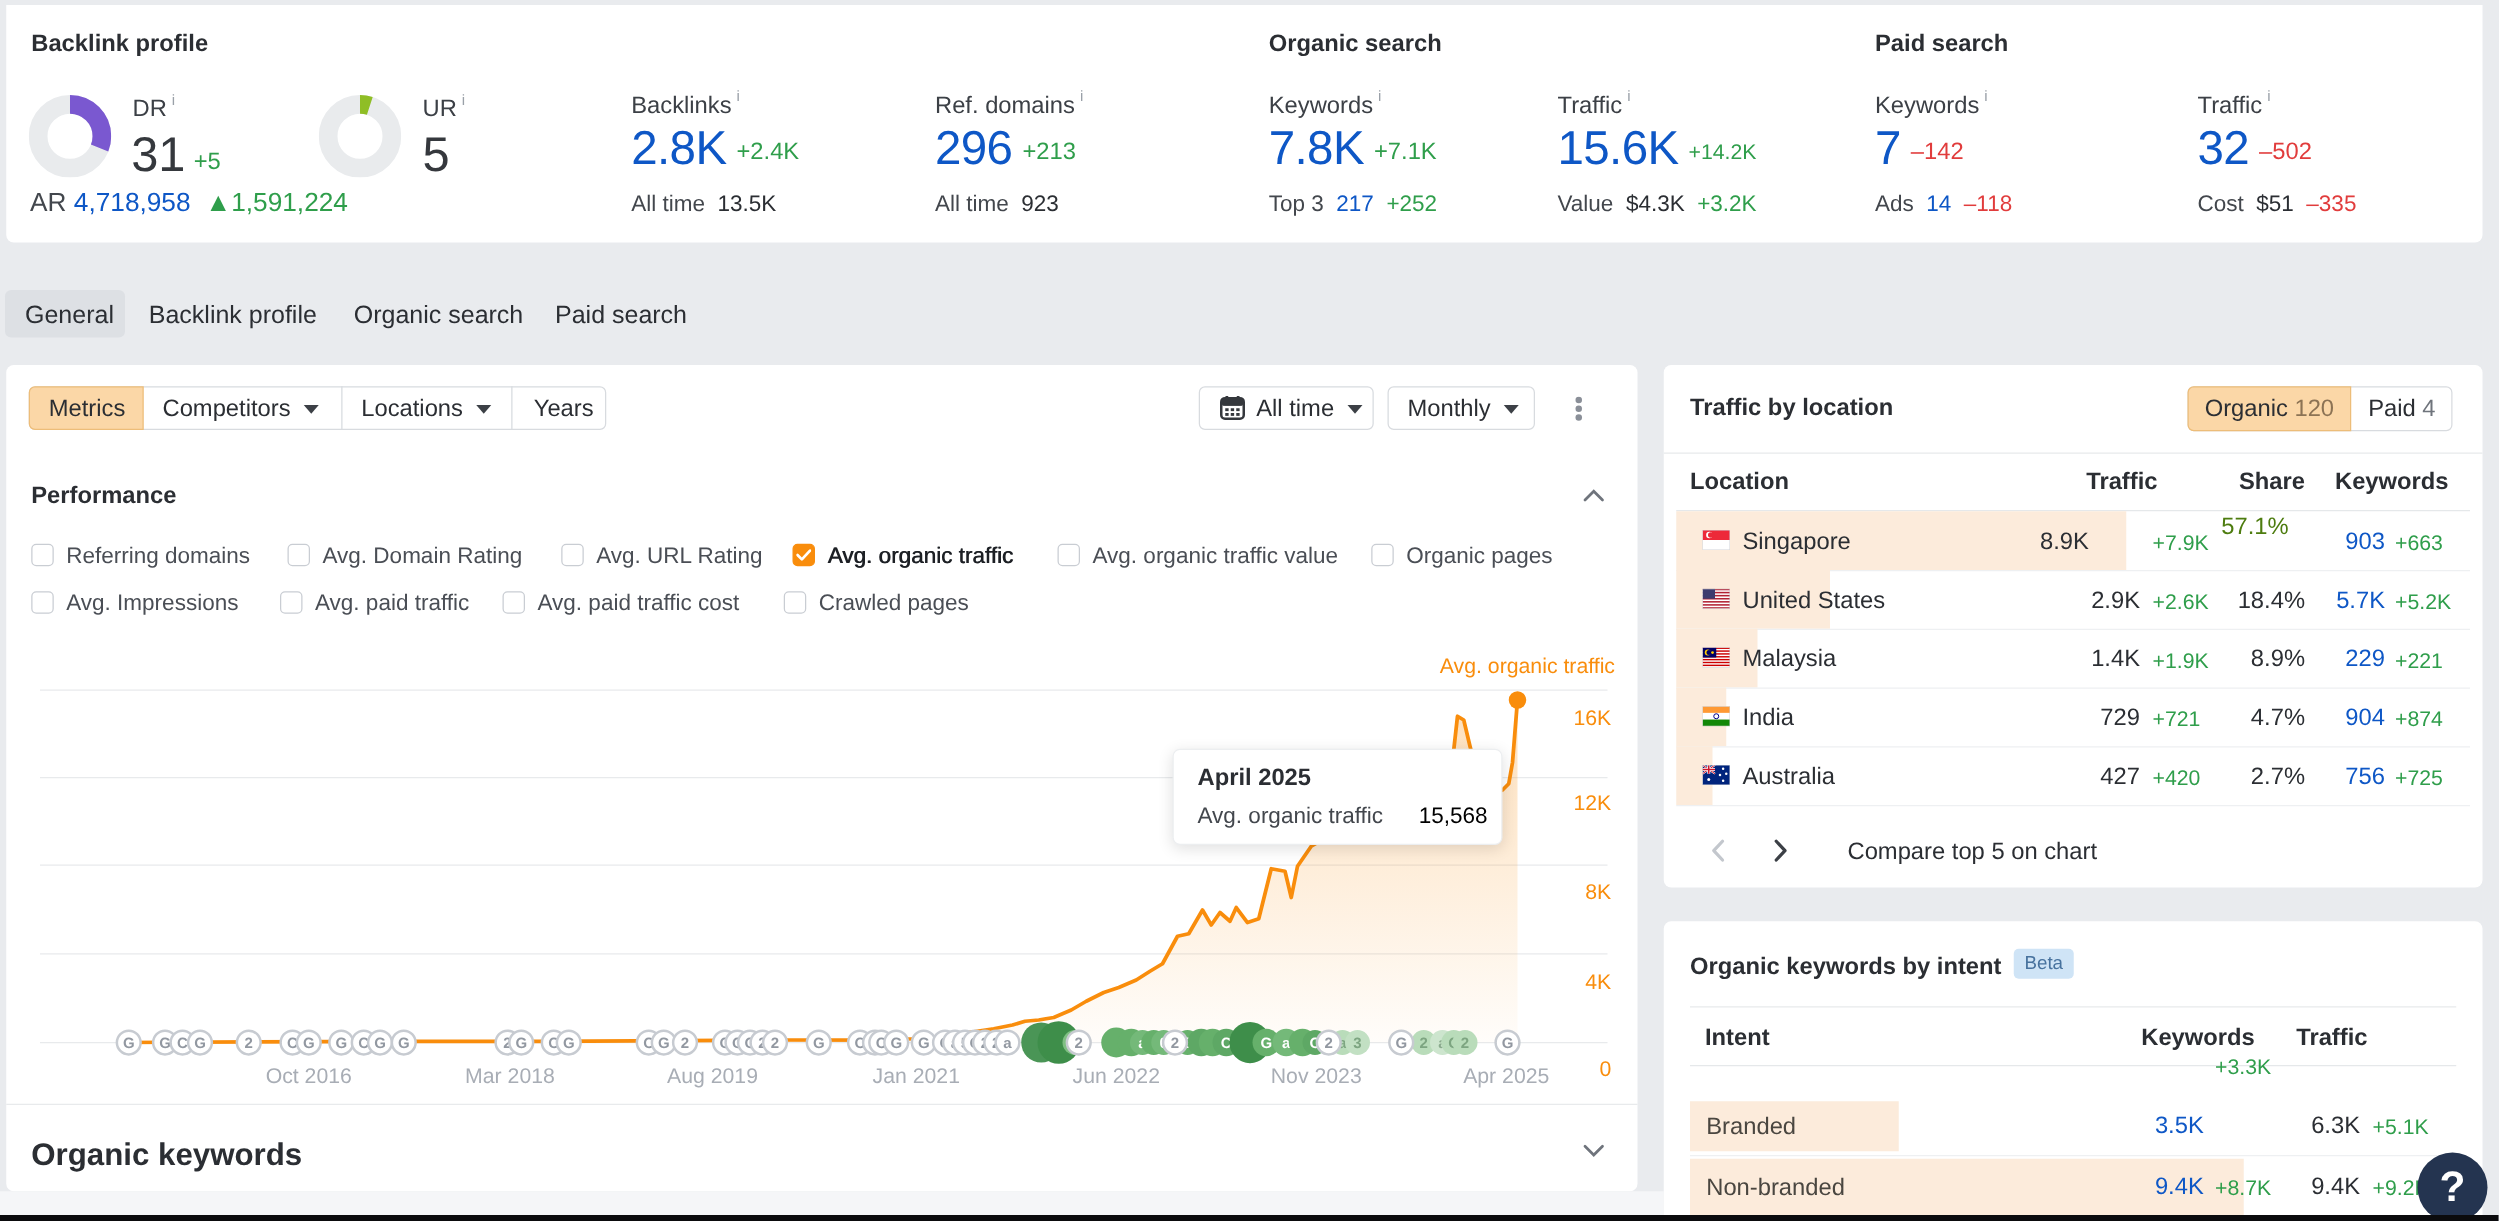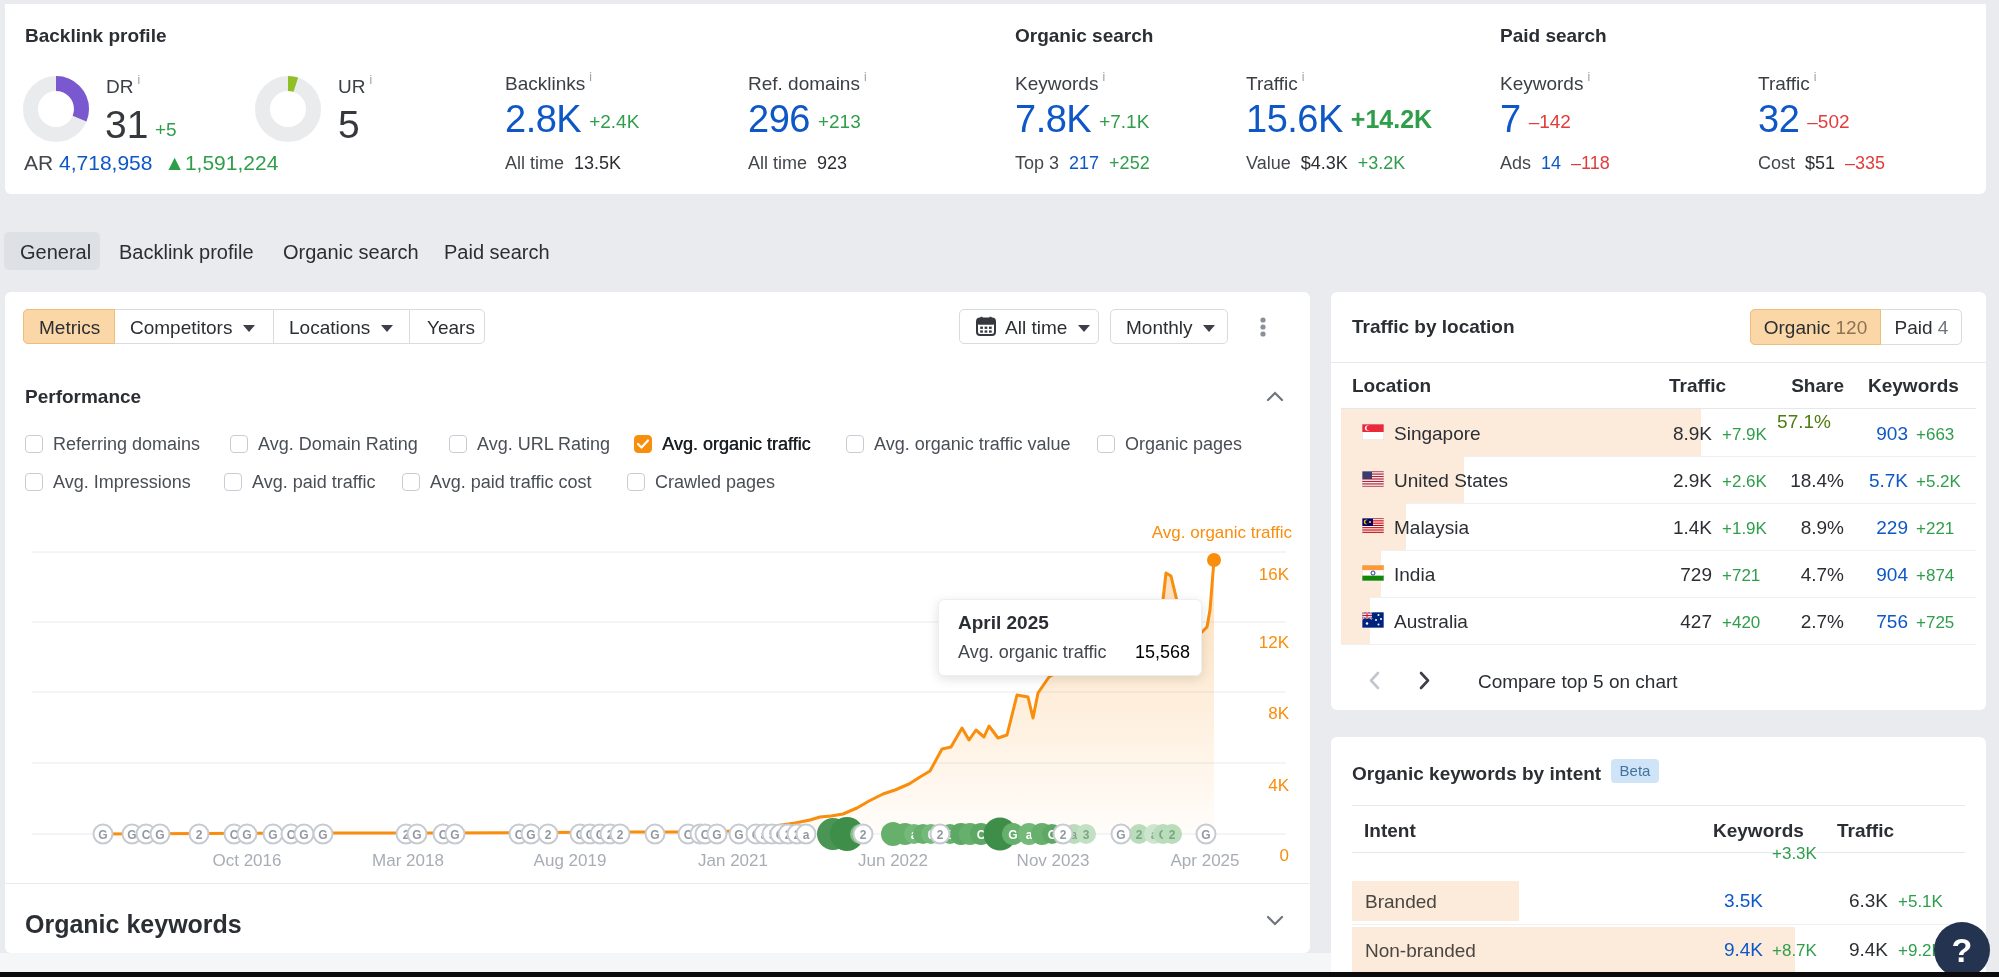--- a/index.html
+++ b/index.html
@@ -43,21 +43,21 @@
 <div class="abs lbl" style="left:505px;top:70px">Backlinks<span class="sup">i</span></div>
 <div class="abs big" style="left:505px;top:98px">2.8K<span class="green" style="font-size:19px;font-weight:normal;letter-spacing:0;margin-left:8px;vertical-align:4px">+2.4K</span></div>
 <div class="abs sub" style="left:505px;top:153px">All time&nbsp; <span class="dk">13.5K</span></div>
 <div class="abs lbl" style="left:748px;top:70px">Ref. domains<span class="sup">i</span></div>
 <div class="abs big" style="left:748px;top:98px">296<span class="green" style="font-size:19px;font-weight:normal;letter-spacing:0;margin-left:8px;vertical-align:4px">+213</span></div>
 <div class="abs sub" style="left:748px;top:153px">All time&nbsp; <span class="dk">923</span></div>
 <div class="abs lbl" style="left:1015px;top:70px">Keywords<span class="sup">i</span></div>
 <div class="abs big" style="left:1015px;top:98px">7.8K<span class="green" style="font-size:19px;font-weight:normal;letter-spacing:0;margin-left:8px;vertical-align:4px">+7.1K</span></div>
 <div class="abs sub" style="left:1015px;top:153px">Top 3&nbsp; <span class="blue">217</span>&nbsp; <span class="green">+252</span></div>
 <div class="abs lbl" style="left:1246px;top:70px">Traffic<span class="sup">i</span></div>
-<div class="abs big" style="left:1246px;top:98px">15.6K<span class="green" style="font-size:25px;font-weight:bold;letter-spacing:0;margin-left:8px;vertical-align:4px">+14.2K</span></div>
+<div class="abs big" style="left:1246px;top:98px">15.6K<span class="green" style="font-size:17px;font-weight:normal;letter-spacing:0;margin-left:8px;vertical-align:4px">+14.2K</span></div>
 <div class="abs sub" style="left:1246px;top:153px">Value&nbsp; <span class="dk">$4.3K</span>&nbsp; <span class="green">+3.2K</span></div>
 <div class="abs lbl" style="left:1500px;top:70px">Keywords<span class="sup">i</span></div>
 <div class="abs big" style="left:1500px;top:98px">7<span class="red" style="font-size:19px;font-weight:normal;letter-spacing:0;margin-left:8px;vertical-align:4px">–142</span></div>
 <div class="abs sub" style="left:1500px;top:153px">Ads&nbsp; <span class="blue">14</span>&nbsp; <span class="red">–118</span></div>
 <div class="abs lbl" style="left:1758px;top:70px">Traffic<span class="sup">i</span></div>
 <div class="abs big" style="left:1758px;top:98px">32<span class="red" style="font-size:19px;font-weight:normal;letter-spacing:0;margin-left:8px;vertical-align:4px">–502</span></div>
 <div class="abs sub" style="left:1758px;top:153px">Cost&nbsp; <span class="dk">$51</span>&nbsp; <span class="red">–335</span></div>
 
 <div class="abs" style="left:4px;top:232px;width:96px;height:38px;background:#dde0e4;border-radius:5px"></div>
 <div class="abs" style="left:20px;top:241px;font-size:20px;color:#2b2e33">General</div>
@@ -302,21 +302,21 @@
 <div class="abs" style="left:1341px;top:408px;width:635px;height:1px;background:#e5e8ea"></div>
 <div class="abs" style="left:1341px;top:409px;width:360px;height:47px;background:#fcebdb"></div>
 <div class="abs" style="left:1362px;top:424px"><svg width="22" height="16" viewBox="0 0 22 16">
       <rect width="22" height="16" fill="#fff"></rect>
       <rect width="22" height="8" fill="#ed2939"></rect>
       <circle cx="5.5" cy="4" r="2.6" fill="#fff"></circle>
       <circle cx="6.6" cy="4" r="2.2" fill="#ed2939"></circle>
       <rect width="22" height="16" fill="none" stroke="#d0d3d8" stroke-width="0.8"></rect>
     </svg></div>
 <div class="abs d19" style="left:1394px;top:423px;color:#2b2e33">Singapore</div>
-<div class="abs d19" style="left:1632px;top:423px;width:80px;text-align:right;color:#2b2e33">8.9K</div>
+<div class="abs d19" style="left:1632px;top:423px;width:80px;text-align:left;color:#2b2e33">8.9K</div>
 <div class="abs d17 green" style="left:1722px;top:425px">+7.9K</div>
 <div class="abs d19" style="left:1764px;top:411px;width:80px;text-align:center;color:#4d7c0f">57.1%</div>
 <div class="abs d19 blue" style="left:1838px;top:423px;width:70px;text-align:right">903</div>
 <div class="abs d17 green" style="left:1916px;top:425px">+663</div>
 <div class="abs" style="left:1341px;top:456px;width:635px;height:1px;background:#eef0f2"></div>
 <div class="abs" style="left:1341px;top:456px;width:123px;height:47px;background:#fcebdb"></div>
 <div class="abs" style="left:1362px;top:471px"><svg width="22" height="16" viewBox="0 0 22 16">
       <rect width="22" height="16" fill="#fff"></rect>
       <g fill="#b22234">
         <rect y="0" width="22" height="1.23"></rect>

